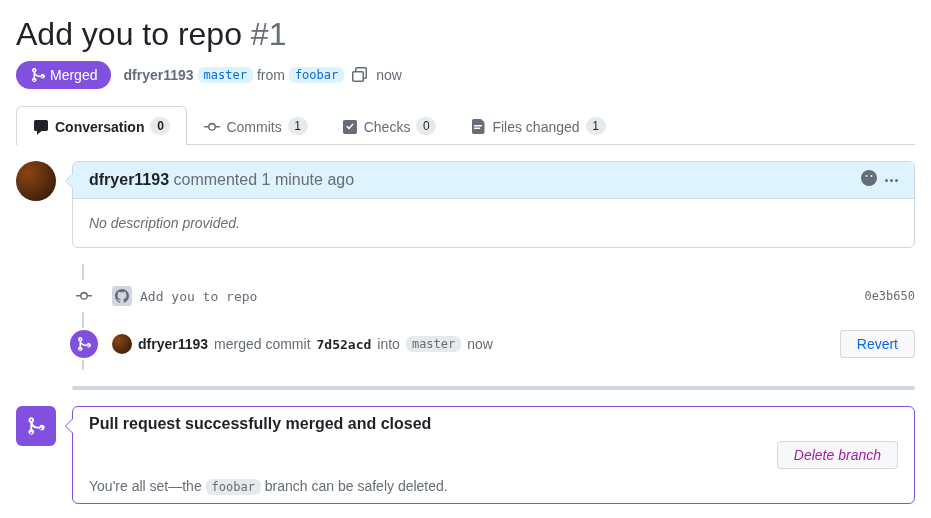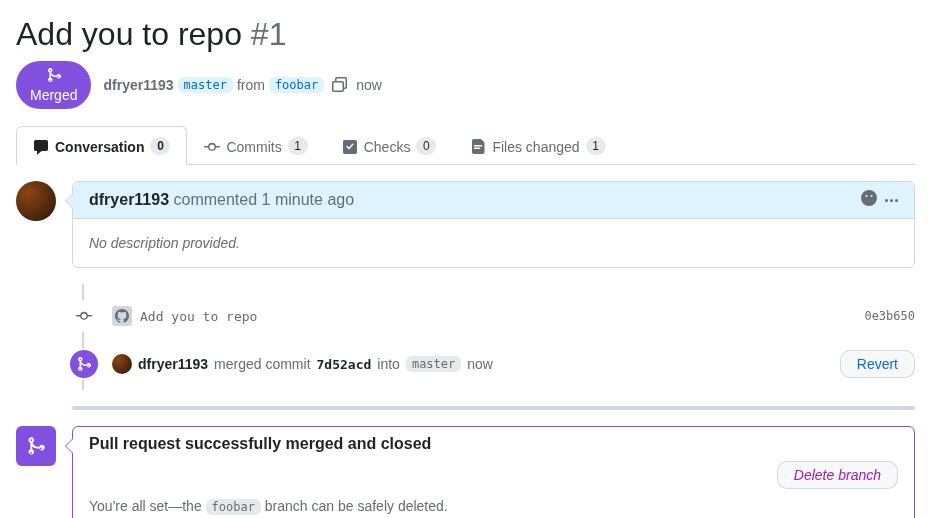--- a/index.html
+++ b/index.html
@@ -2,21 +2,21 @@
 <html><head>
 <meta charset="utf-8">
 <style>
 * { box-sizing: border-box; margin: 0; padding: 0; }
 body { font-family: -apple-system, BlinkMacSystemFont, "Segoe UI", Helvetica, Arial, sans-serif; font-size: 14px; color: #1f2328; background: #fff; }
 .container { width: 931px; padding: 16px; }
 .header { display: flex; align-items: center; margin-bottom: 8px; flex-wrap: wrap; }
 .title { font-size: 32px; font-weight: 400; }
 .title-num { color: #656d76; font-weight: 300; }
 .status-row { display: flex; align-items: center; margin-top: 8px; margin-bottom: 16px; flex-wrap: wrap; gap: 4px; }
-.badge-merged { display: inline-flex; align-items: center; gap: 4px; background: #8250df; color: #fff; padding: 6px 14px; border-radius: 2em; font-size: 14px; font-weight: 500; margin-right: 8px; flex-direction: column; }
+.badge-merged { display: inline-flex; align-items: flex-end; gap: 4px; background: #8250df; color: #fff; padding: 6px 14px; border-radius: 2em; font-size: 14px; font-weight: 500; margin-right: 8px; }
 .badge-merged svg { fill: #fff; }
 .user-link { font-weight: 600; color: #656d76; }
 .muted { color: #656d76; }
 .branch-chip { display: inline-block; background: #ddf4ff; color: #0969da; font-family: ui-monospace, SFMono-Regular, Menlo, monospace; font-size: 12px; padding: 1px 6px; border-radius: 6px; }
 .copy-icon { color: #656d76; padding: 0 4px; }
 .tabs { display: flex; border-bottom: 1px solid #d0d7de; margin-bottom: 0; }
 .tab { display: inline-flex; align-items: flex-end; gap: 6px; padding: 10px 16px; font-size: 14px; color: #656d76; cursor: pointer; border: 1px solid transparent; border-bottom: none; border-radius: 6px 6px 0 0; position: relative; top: 1px; }
 .tab.active { background: #fff; border-color: #d0d7de; color: #1f2328; font-weight: 600; }
 .tab svg { fill: #656d76; }
 .tab.active svg { fill: #1f2328; }
@@ -43,21 +43,21 @@
 .timeline-badge.merged svg { fill: #fff; }
 .commit-row { display: flex; align-items: center; justify-content: space-between; width: 100%; }
 .commit-left { display: flex; align-items: center; gap: 8px; }
 .commit-avatar-ph { width: 20px; height: 20px; border-radius: 3px; background: #d0d7de; display: flex; align-items: center; justify-content: center; }
 .commit-avatar-ph svg { fill: #656d76; }
 .commit-msg { font-family: ui-monospace, SFMono-Regular, Menlo, monospace; font-size: 13px; color: #656d76; }
 .commit-sha { font-family: ui-monospace, SFMono-Regular, Menlo, monospace; font-size: 12px; color: #656d76; }
 .merge-row { display: flex; align-items: center; justify-content: space-between; width: 100%; gap: 8px;}
 .merge-text { display: flex; align-items: center; gap: 6px; flex-wrap: wrap; }
 .code-sha { font-family: ui-monospace, SFMono-Regular, Menlo, monospace; font-size: 13px; font-weight: 600; color: #1f2328;}
-.btn { background: #f6f8fa; border: 1px solid rgba(31,35,40,0.15); border-radius: 10px; padding: 5px 16px; font-size: 14px; font-weight: 500; color: #0969da; cursor: pointer; }
+.btn { background: #f6f8fa; border: 1px solid rgba(31,35,40,0.15); border-radius: 4px; padding: 5px 16px; font-size: 14px; font-weight: 500; color: #0969da; cursor: pointer; }
 .btn-dark { color: #a21caf; font-style: italic; }
 .end-band { height: 4px; background: #d0d7de; margin: 16px 0 16px 56px; border-radius: 2px;}
 .closed-box-wrap { display:flex; }
 .closed-icon-col { width: 56px; flex-shrink: 0; }
 .closed-icon-badge { width: 40px; height: 40px; border-radius: 6px; background: #8250df; display: flex; align-items: center; justify-content: center; }
 .closed-icon-badge svg { fill: #fff; }
 .closed-box { flex: 1; border: 1px solid #8250df; border-radius: 6px; padding: 8px 16px; display: flex; align-items: center; justify-content: space-between; position: relative; }
 .closed-arrow { position: absolute; left: -8px; top: 11px; border-top: 8px solid transparent; border-bottom: 8px solid transparent; border-right: 8px solid #8250df; }
 .closed-arrow::after { content:""; position:absolute; left:1px; top:-7px; border-top:7px solid transparent; border-bottom:7px solid transparent; border-right:7px solid #fff; }
 .closed-title { font-size: 16px; font-weight: 600; margin-bottom: 4px; }

